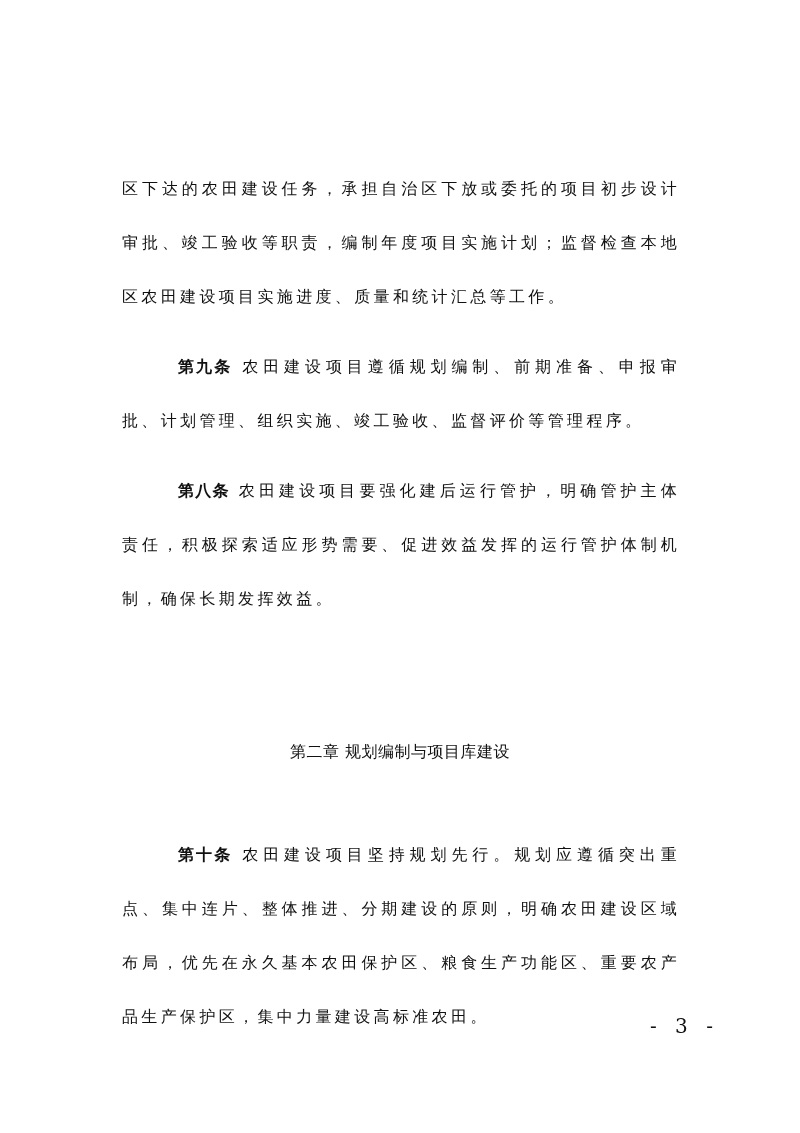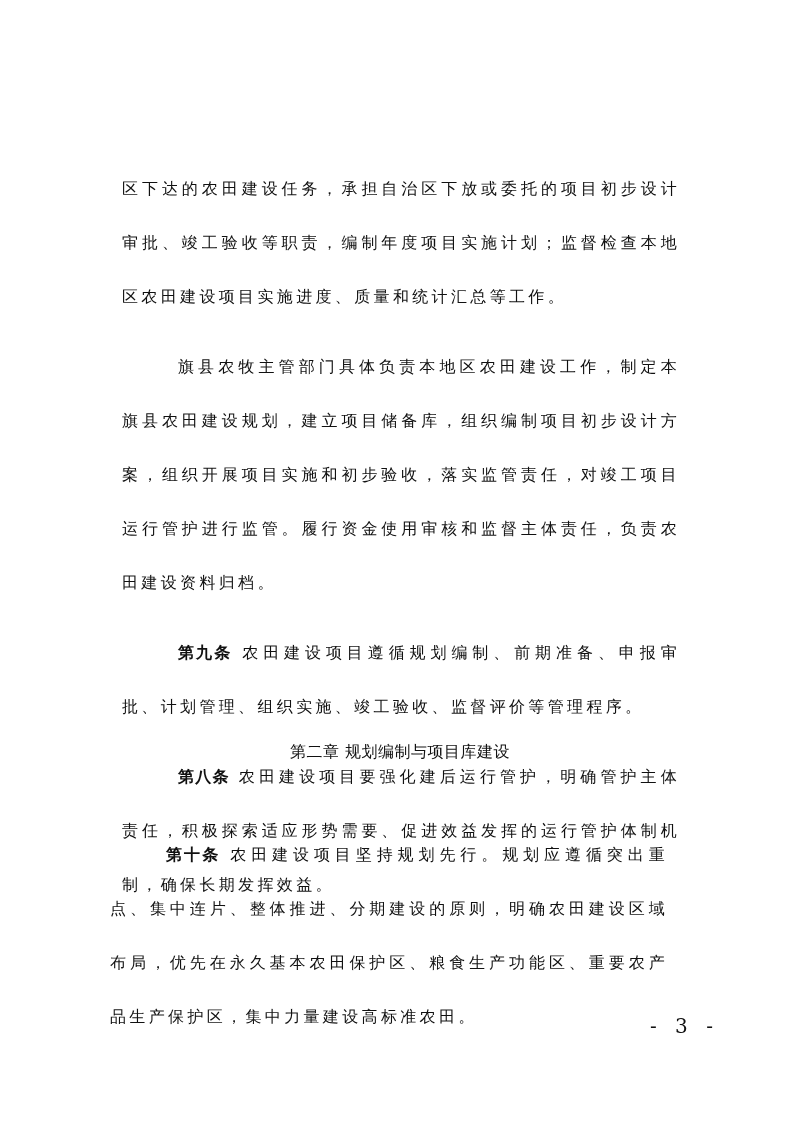--- a/index.html
+++ b/index.html
@@ -6,30 +6,29 @@
     body { width: 800px; height: 1133px; position: relative; overflow: hidden;
            font-family: "DejaVu Serif", "Liberation Serif", serif; color: #111; }
     .page { position: absolute; left: 106px; top: 146px; width: 590px; }
     .para { font-size: 16px; line-height: 54px; text-align: justify;
             text-align-last: left; letter-spacing: 3.35px; margin: 16px; word-break: break-all; }
     .indent { text-indent: 56px; }
     .bold { font-family: "DejaVu Sans", "Liberation Sans", sans-serif; font-weight: bold; letter-spacing: 0.5px; }
     .heading { position: absolute; left: 0; width: 800px; top: 733px; text-align: center;
                font-family: "DejaVu Sans", "Liberation Sans", sans-serif;
                font-size: 16px; letter-spacing: 0.5px; line-height: 38px; }
-    .art10 { position: absolute; left: 94px; top: 812px; width: 590px; }
+    .art10 { position: absolute; left: 106px; top: 812px; width: 590px; }
     .pagenum { position: absolute; left: 650px; top: 1014px; font-size: 20px;
                font-family: "DejaVu Serif", "Liberation Serif", serif; letter-spacing: 6px; }
   </style>
 </head>
 <body>
 
 <div class="page">
   <p class="para">区下达的农田建设任务，承担自治区下放或委托的项目初步设计审批、竣工验收等职责，编制年度项目实施计划；监督检查本地区农田建设项目实施进度、质量和统计汇总等工作。</p>
-  <p class="para indent">旗县农牧主管部门具体负责本地区农田建设工作，制定本旗县农田建设规划，建立项目储备库，组织编制项目初步设计方案，组织开展项目实施和初步验收，落实监管责任，对竣工项目运行管护进行监管。履行资金使用审核和监督主体责任，负责农田建设资料归档。</p>
   <p class="para indent"><span class="bold">第九条</span><span> 农田建设项目遵循规划编制、前期准备、申报审批、计划管理、组织实施、竣工验收、监督评价等管理程序。</span></p>
   <p class="para indent"><span class="bold">第八条</span><span> 农田建设项目要强化建后运行管护，明确管护主体责任，积极探索适应形势需要、促进效益发挥的运行管护体制机制，确保长期发挥效益。</span></p>
 </div>
 
 <div class="heading">第二章  规划编制与项目库建设</div>
 
 <div class="art10">
   <p class="para indent"><span class="bold">第十条</span><span> 农田建设项目坚持规划先行。规划应遵循突出重点、集中连片、整体推进、分期建设的原则，明确农田建设区域布局，优先在永久基本农田保护区、粮食生产功能区、重要农产品生产保护区，集中力量建设高标准农田。</span></p>
 </div>
 

